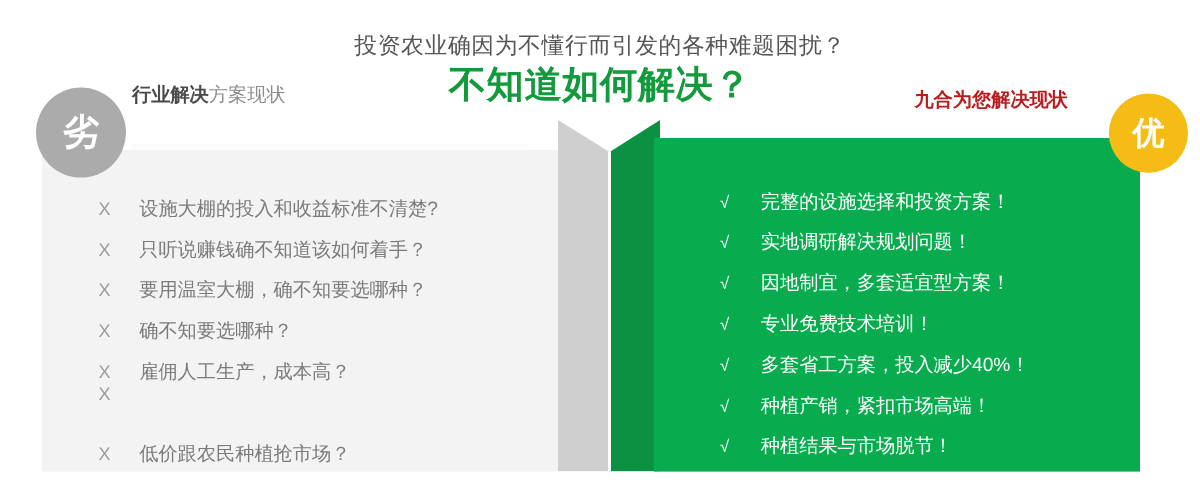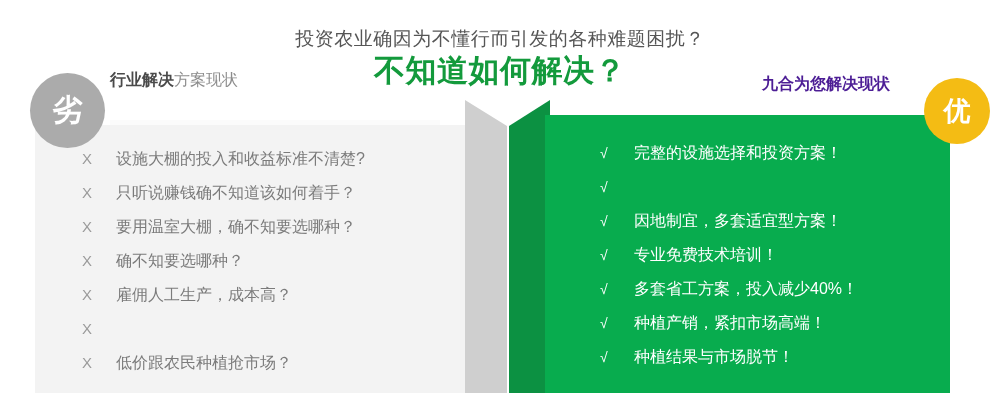--- a/index.html
+++ b/index.html
@@ -60,21 +60,21 @@
     color: #8d8d8d;
     margin-top: 40px;
   }
   .sub-head-right {
     position: absolute;
     left: 762px;
     top: 72px;
     font-size: 16px;
     line-height: 24px;
     font-weight: bold;
-    color: #4c1d95;
+    color: #b91c1c;
     white-space: nowrap;
   }
 
   
   .panel-left {
     position: absolute;
     left: 35px;
     top: 125px;
     width: 430px;
     height: 268px;
@@ -178,21 +178,21 @@
     white-space: nowrap;
   }
   .mark {
     display: inline-block;
     width: 34px;
     flex: 0 0 34px;
     font-size: 15px;
   }
   .list-left .mark { color: #9b9b9b; }
   .list-right .mark { color: #ffffff; font-size: 14px; }
-  .item-text { font-size: 16px; }
+  .item-text { font-size: 16px; margin-top: 16px; }
   .list-left .item-text { color: #7b7b7b; }
   .list-right .item-text { color: #ffffff; }
 </style>
 </head>
 <body>
 
 <div class="headline">
   <div class="headline-line1">投资农业确因为不懂行而引发的各种难题困扰？</div>
   <div class="headline-line2">不知道如何解决？</div>
 </div>
@@ -251,20 +251,21 @@
   <span>优</span>
 </div>
 
 <ul class="list list-right">
   <li>
     <span class="mark">√</span>
     <span class="item-text">完整的设施选择和投资方案！</span>
   </li>
   <li>
     <span class="mark">√</span>
+    <span class="item-text">实地调研解决规划问题！</span>
   </li>
   <li>
     <span class="mark">√</span>
     <span class="item-text">因地制宜，多套适宜型方案！</span>
   </li>
   <li>
     <span class="mark">√</span>
     <span class="item-text">专业免费技术培训！</span>
   </li>
   <li>

